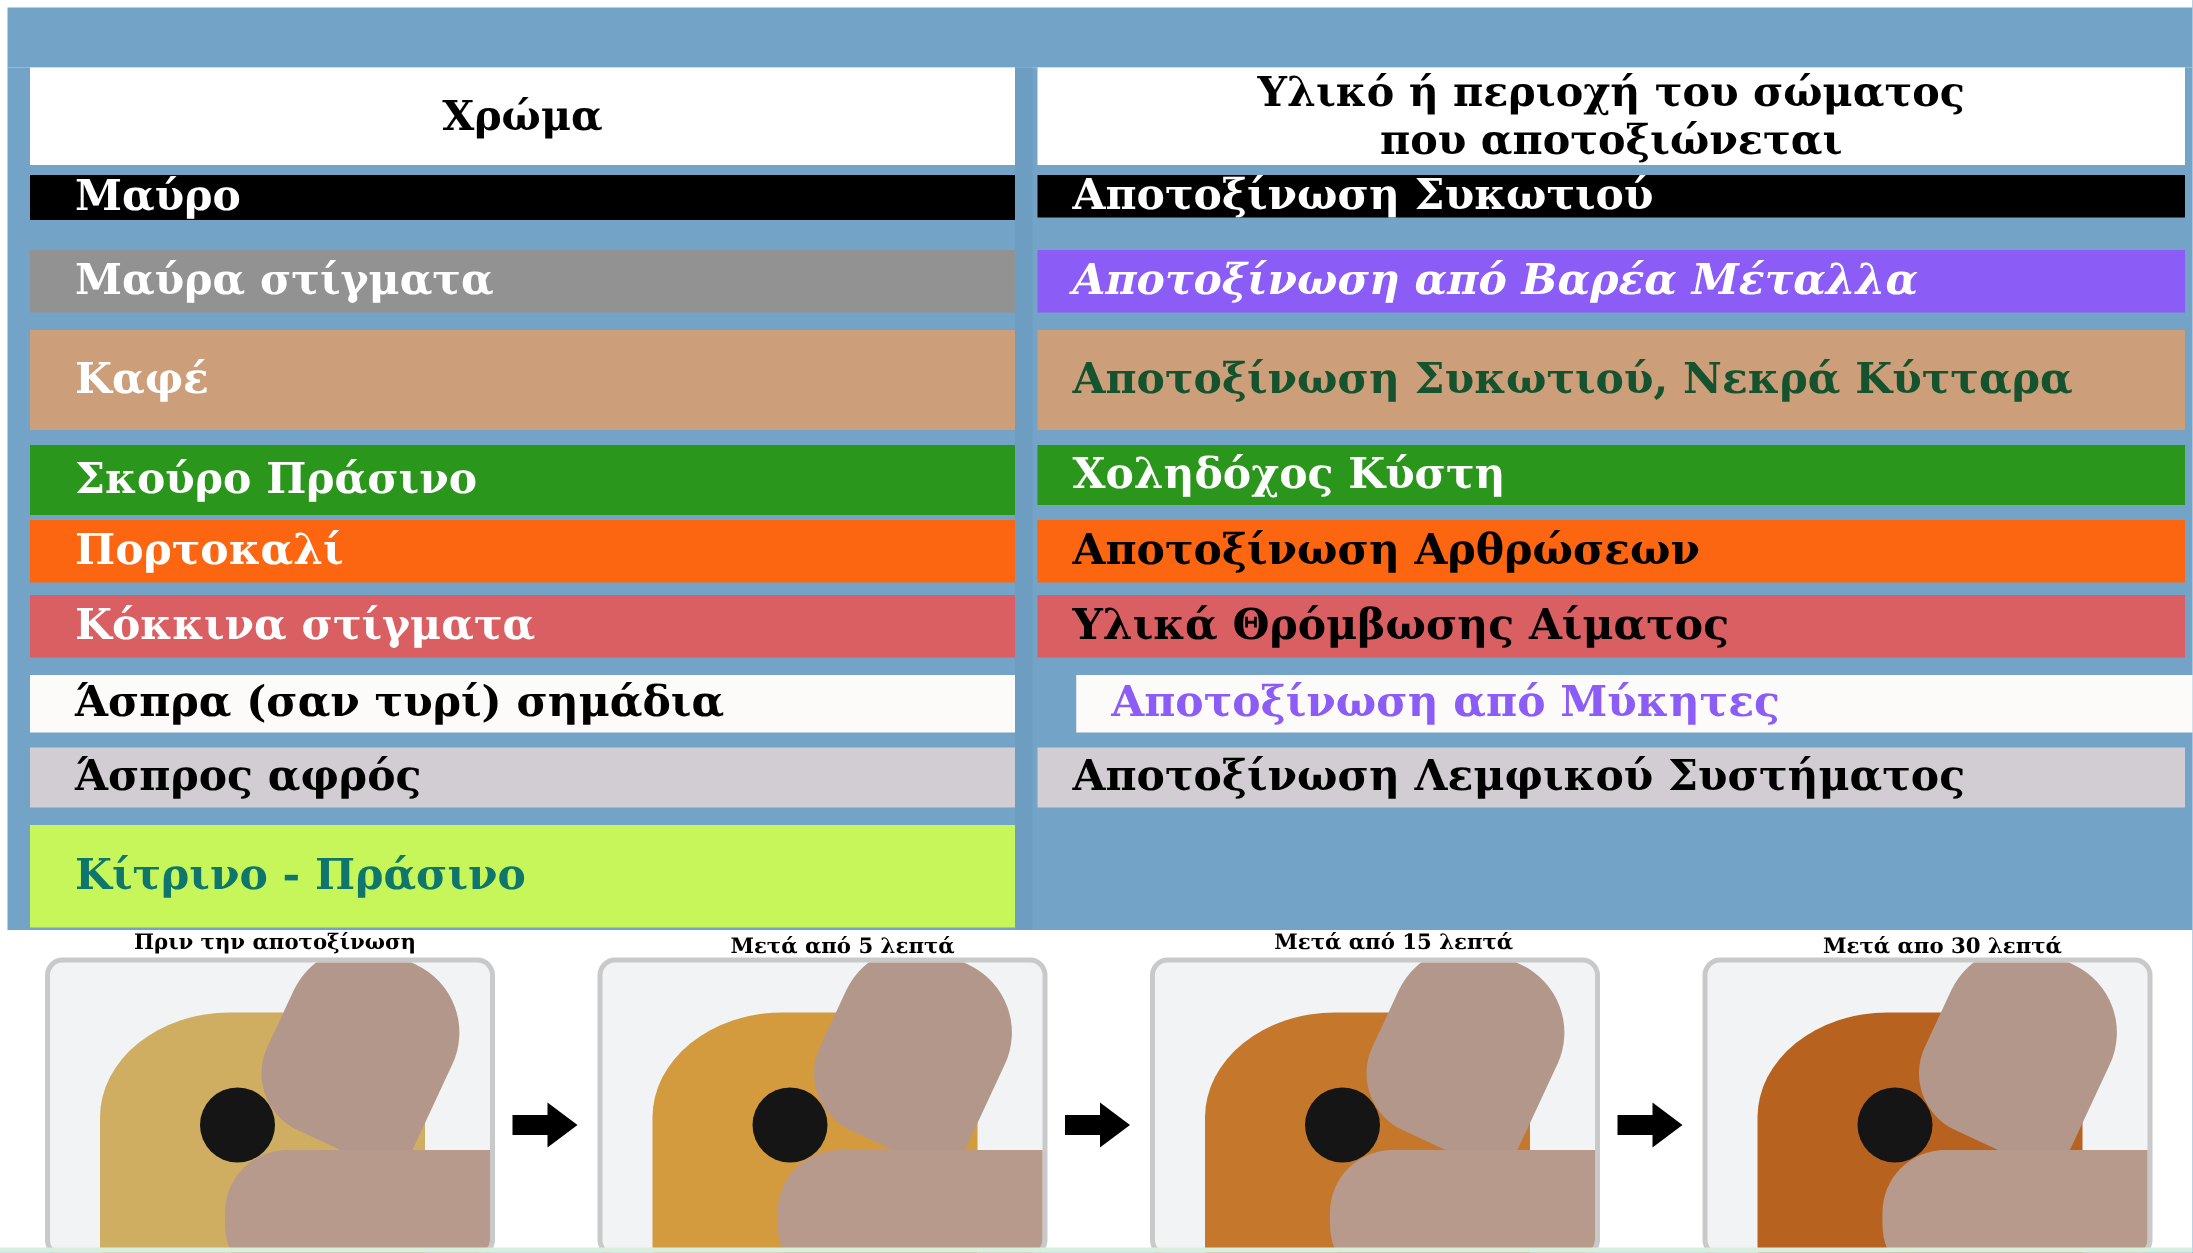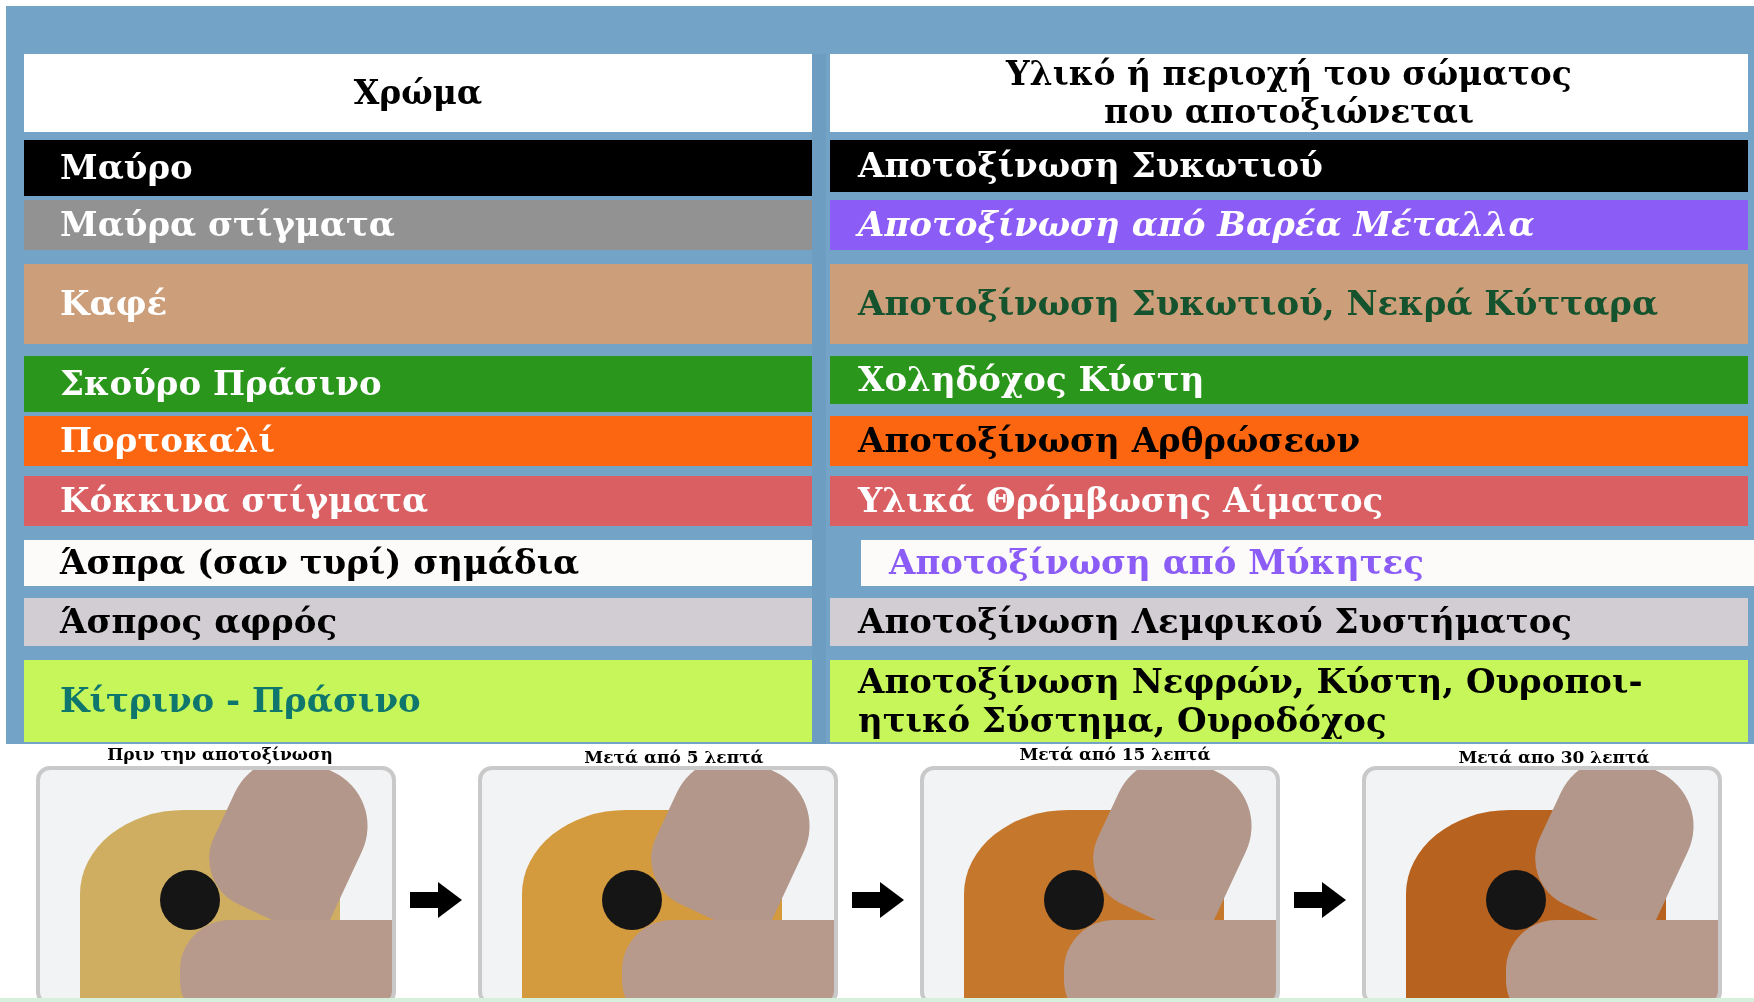--- a/index.html
+++ b/index.html
@@ -43,24 +43,24 @@
   <div class="divider"></div>
 
   <div class="cell hdr" style="left:24px;top:54px;width:788px;height:78px;">
     <span>Χρώμα</span>
   </div>
   <div class="cell hdr" style="left:830px;top:54px;width:918px;height:78px;flex-direction:column;justify-content:center;">
     <span>Υλικό ή περιοχή του σώματος</span>
     <span>που αποτοξιώνεται</span>
   </div>
 
-  <div class="cell left" style="top:140px;height:56px;background:#000;color:#fff;">
+  <div class="cell left" style="top:140px;height:36px;background:#000;color:#fff;">
     <span>Μαύρο</span>
   </div>
-  <div class="cell right" style="top:140px;height:52px;background:#000;color:#fff;">
+  <div class="cell right" style="top:140px;height:34px;background:#000;color:#fff;">
     <span>Αποτοξίνωση Συκωτιού</span>
   </div>
 
   <div class="cell left" style="top:200px;height:50px;background:#929292;color:#fff;">
     <span>Μαύρα στίγματα</span>
   </div>
   <div class="cell right" style="top:200px;height:50px;background:#8b5cf6;color:#fff;font-style:italic;">
     <span>Αποτοξίνωση από Βαρέα Μέταλλα</span>
   </div>
 
@@ -81,44 +81,40 @@
   <div class="cell left" style="top:416px;height:50px;background:#fc6611;color:#fff;">
     <span>Πορτοκαλί</span>
   </div>
   <div class="cell right" style="top:416px;height:50px;background:#fc6611;color:#000000;">
     <span>Αποτοξίνωση Αρθρώσεων</span>
   </div>
 
   <div class="cell left" style="top:476px;height:50px;background:#d95f62;color:#fff;">
     <span>Κόκκινα στίγματα</span>
   </div>
-  <div class="cell right" style="top:476px;height:50px;background:#d95f62;color:#ffffff;">
+  <div class="cell right" style="top:476px;height:50px;background:#d95f62;color:#000000;">
     <span>Υλικά Θρόμβωσης Αίματος</span>
   </div>
 
   <div class="cell left" style="top:540px;height:46px;background:#fdfbfa;color:#000;">
     <span>Άσπρα (σαν τυρί) σημάδια</span>
   </div>
   <div class="cell right" style="top:540px;height:46px;background:#fdfbfa;color:#8b5cf6;margin-left:31px;">
     <span>Αποτοξίνωση από Μύκητες</span>
   </div>
 
   <div class="cell left" style="top:598px;height:48px;background:#d1cdd2;color:#000;">
     <span>Άσπρος αφρός</span>
   </div>
   <div class="cell right" style="top:598px;height:48px;background:#d1cdd2;color:#000;">
     <span>Αποτοξίνωση Λεμφικού Συστήματος</span>
   </div>
 
   <div class="cell left" style="top:660px;height:82px;background:#c6f65a;color:#0f766e;">
     <span>Κίτρινο - Πράσινο</span>
-  </div>
-  <div class="cell right" style="top:660px;height:82px;background:#c6f65a;color:#000;flex-direction:column;align-items:flex-start;justify-content:center;">
-    <span>Αποτοξίνωση Νεφρών, Κύστη, Ουροποι-</span>
-    <span>ητικό Σύστημα, Ουροδόχος</span>
   </div>
 
   <div class="photos">
     <div class="caption" style="left:40px;top:0px;">Πριν την αποτοξίνωση</div>
     <div class="photo" style="left:36px;top:22px;">
       <div class="basin" style="background:#cfae62;"></div>
       <div class="cable"></div>
       <div class="device"></div>
       <div class="foot1"></div>
       <div class="foot2"></div>

